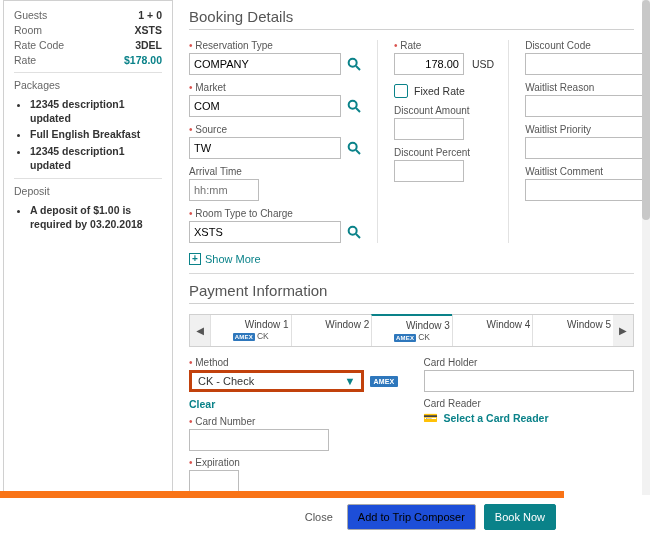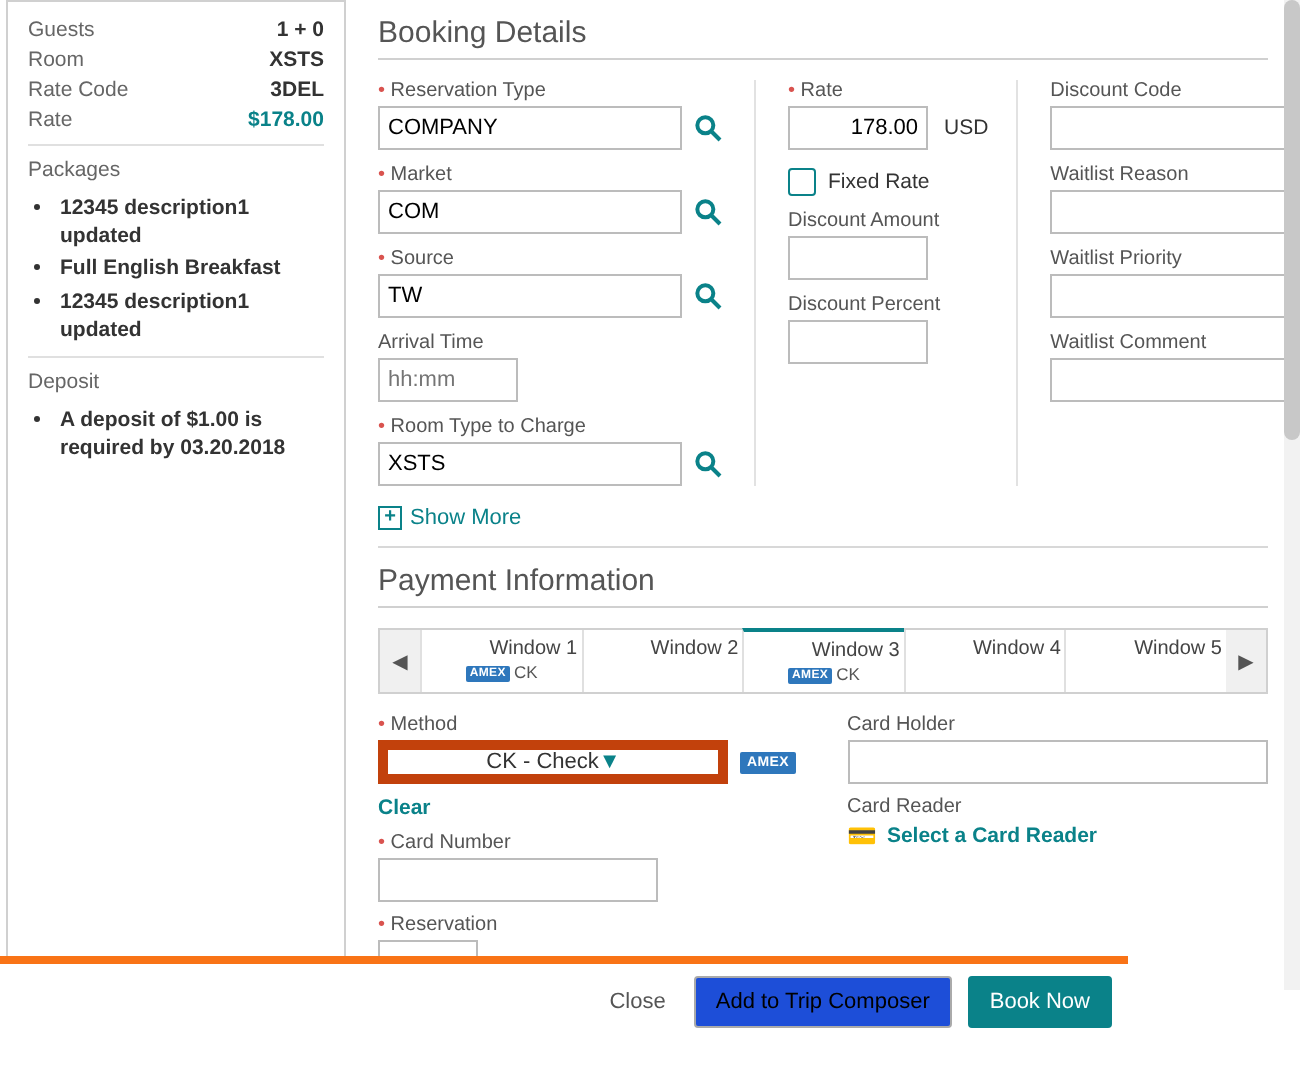--- a/index.html
+++ b/index.html
@@ -119,34 +119,34 @@
 .amex {
   display: inline-block; background: #2e77bc; color: #fff;
   font-size: 6px; padding: 1px 2px; border-radius: 1px;
   font-weight: bold; letter-spacing: 0.2px; vertical-align: middle;
   margin-right: 2px;
 }
 
 .payment-body { display: flex; gap: 24px; margin-top: 10px; }
 .pay-col { flex: 1; display: flex; flex-direction: column; gap: 6px; }
 .method-select {
-  display: flex; align-items: center; justify-content: center;
-  border: 5px solid #c2410c; height: 22px; padding: 0 6px 0 6px;
+  display: flex; align-items: center; justify-content: space-between;
+  border: 3px solid #c2410c; height: 22px; padding: 0 6px 0 6px;
   background: #fff; font-size: 11px;
 }
 .method-select .caret { color: #0a8289; }
 .method-row { display: flex; align-items: center; gap: 6px; }
 .link { color: #0a8289; font-size: 10.5px; cursor: pointer; }
 .link.bold { font-weight: bold; }
 .card-reader-row { display: flex; align-items: center; gap: 5px; }
 .reader-icon { color: #d4a518; font-size: 12px; }
 
 .footer {
-  position: absolute; left: 0; bottom: 16px; width: 564px;
-  border-top: 4px solid #f97316;
+  position: absolute; left: 0; bottom: 0; width: 564px;
+  border-top: 7px solid #f97316;
   display: flex; justify-content: flex-end; align-items: center;
   gap: 8px; padding: 6px 8px; background: #fff;
 }
 .footer .close { font-size: 11px; color: #555; margin-right: 6px; cursor: pointer; }
 .btn {
   height: 26px; padding: 0 10px; font-size: 11px;
   border: 1px solid #aaa; background: #1d4ed8; cursor: pointer;
   border-radius: 2px;
 }
 .btn.primary {
@@ -349,21 +349,21 @@
               </div>
               <span class="amex" style="font-size:7px;padding:2px 3px">AMEX</span>
             </div>
           </div>
           <span class="link bold">Clear</span>
           <div class="field">
             <label class="req">Card Number</label>
             <div class="plain"><input style="width: 140px;"></div>
           </div>
           <div class="field">
-            <label class="req">Reservation</label>
+            <label class="req">Expiration</label>
             <div class="plain"><input class="input-xs" style=""></div>
           </div>
         </div>
         <div class="pay-col">
           <div class="field">
             <label>Card Holder</label>
             <div class="plain"><input style=""></div>
           </div>
           <div class="field">
             <label>Card Reader</label>

